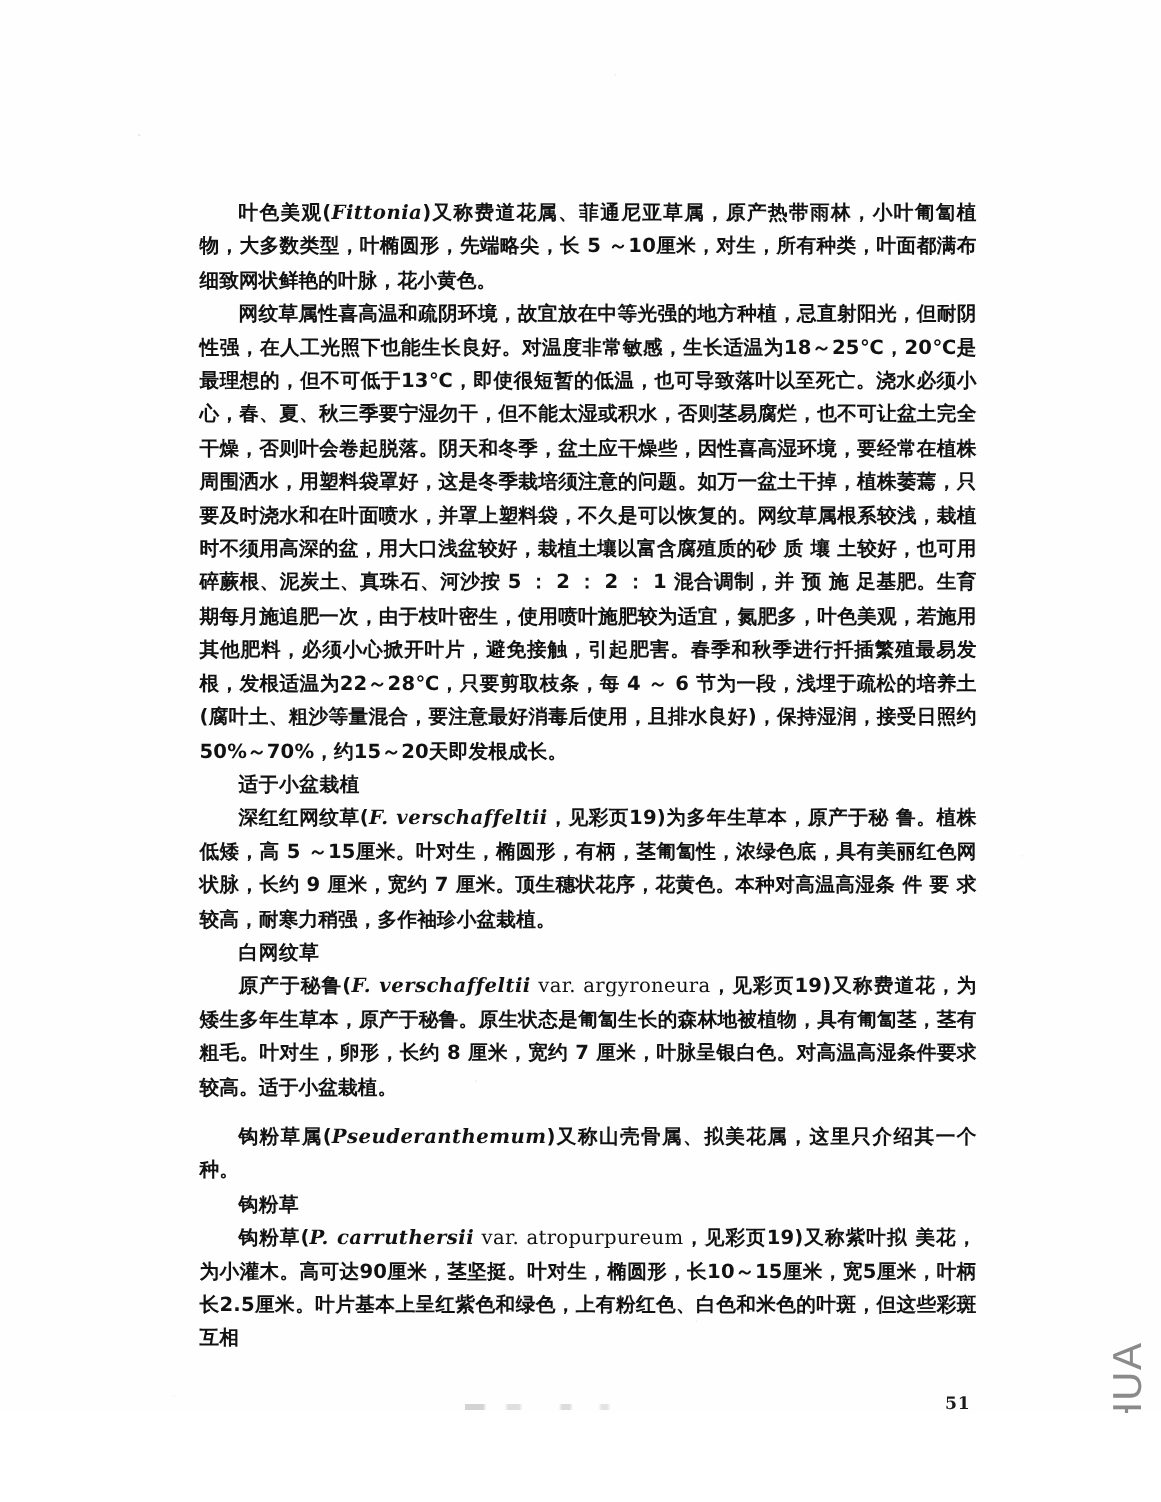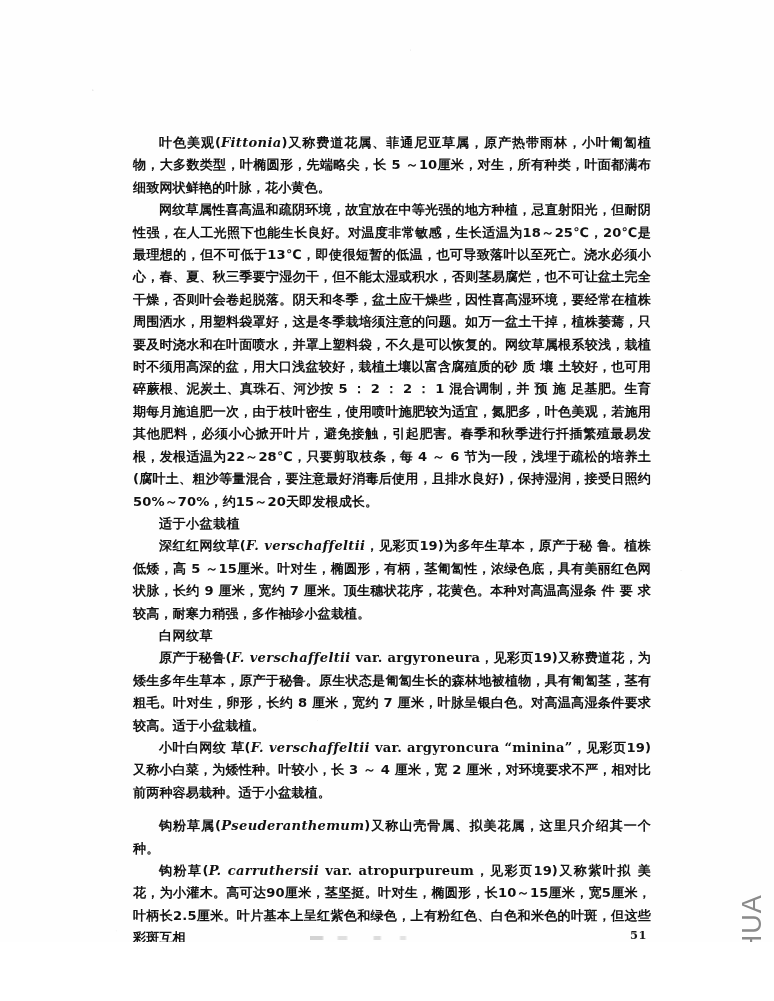--- a/index.html
+++ b/index.html
@@ -74,21 +74,21 @@
   .sci {
     font-family: "DejaVu Serif", serif;
     font-style: italic;
     font-weight: 700;
     letter-spacing: .3px;
     margin-top: 12px;
   }
   .sci-roman {
     font-family: "DejaVu Serif", serif;
     font-style: normal;
-    font-weight: 700;
+    font-weight: 400;
     letter-spacing: .2px;
   }
 
   .gap { height: 11px; }
 
   
   #page-number {
     position: absolute;
     left: 630px;
     top: 928px;
@@ -164,26 +164,26 @@
 
     <p class="heading">适于小盆栽植</p>
 
     <p class="para"><span>深红红网纹草(</span><span class="sci">F. verschaffeltii</span><span>，见彩页19)为多年生草本，原产于秘 鲁。植株低矮，高 5 ～15厘米。叶对生，椭圆形，有柄，茎匍匐性，浓绿色底，具有美丽红色网状脉，长约 9 厘米，宽约 7 厘米。顶生穗状花序，花黄色。本种对高温高湿条 件 要 求较高，耐寒力稍强，多作袖珍小盆栽植。</span></p>
 
     <p class="heading">白网纹草</p>
 
     <p class="para"><span>原产于秘鲁(</span><span class="sci">F. verschaffeltii</span><span class="sci-roman"> var. argyroneura</span><span>，见彩页19)又称费道花，为矮生多年生草本，原产于秘鲁。原生状态是匍匐生长的森林地被植物，具有匍匐茎，茎有粗毛。叶对生，卵形，长约 8 厘米，宽约 7 厘米，叶脉呈银白色。对高温高湿条件要求较高。适于小盆栽植。</span></p>
 
 
-    <p class="para"><span>小叶白网纹 草(</span><span class="sci">F. verschaffeltii</span><span class="sci-roman"> var. argyroncura “minina”</span><span>，见彩页19) 又称小白菜，为矮性种。叶较小，长 3 ～ 4 厘米，宽 2 厘米，对环境要求不严，相对比前两种容易栽种。适于小盆栽植。</span></p>
 
     <div class="gap"></div>
 
     <p class="para"><span>钩粉草属(</span><span class="sci">Pseuderanthemum</span><span>)又称山壳骨属、拟美花属，这里只介绍其一个种。</span></p>
 
+    <p class="heading">钩粉草</p>
 
     <p class="para"><span>钩粉草(</span><span class="sci">P. carruthersii</span><span class="sci-roman"> var. atropurpureum</span><span>，见彩页19)又称紫叶拟 美花，为小灌木。高可达90厘米，茎坚挺。叶对生，椭圆形，长10～15厘米，宽5厘米，叶柄长2.5厘米。叶片基本上呈红紫色和绿色，上有粉红色、白色和米色的叶斑，但这些彩斑互相</span></p>
 
   </div>
 
   <div id="page-number">51</div>
 
   <div id="scan-smudge"></div>
 
   <div id="side-watermark">

